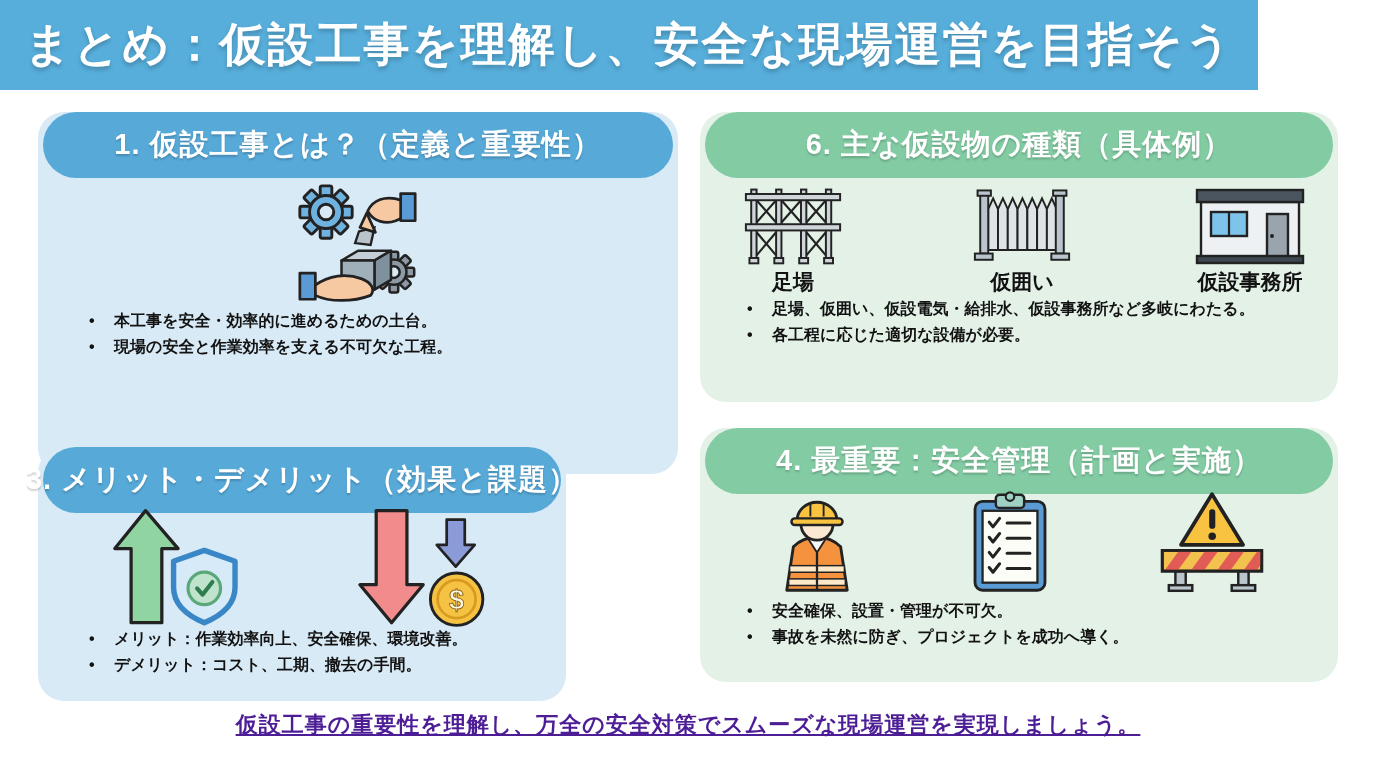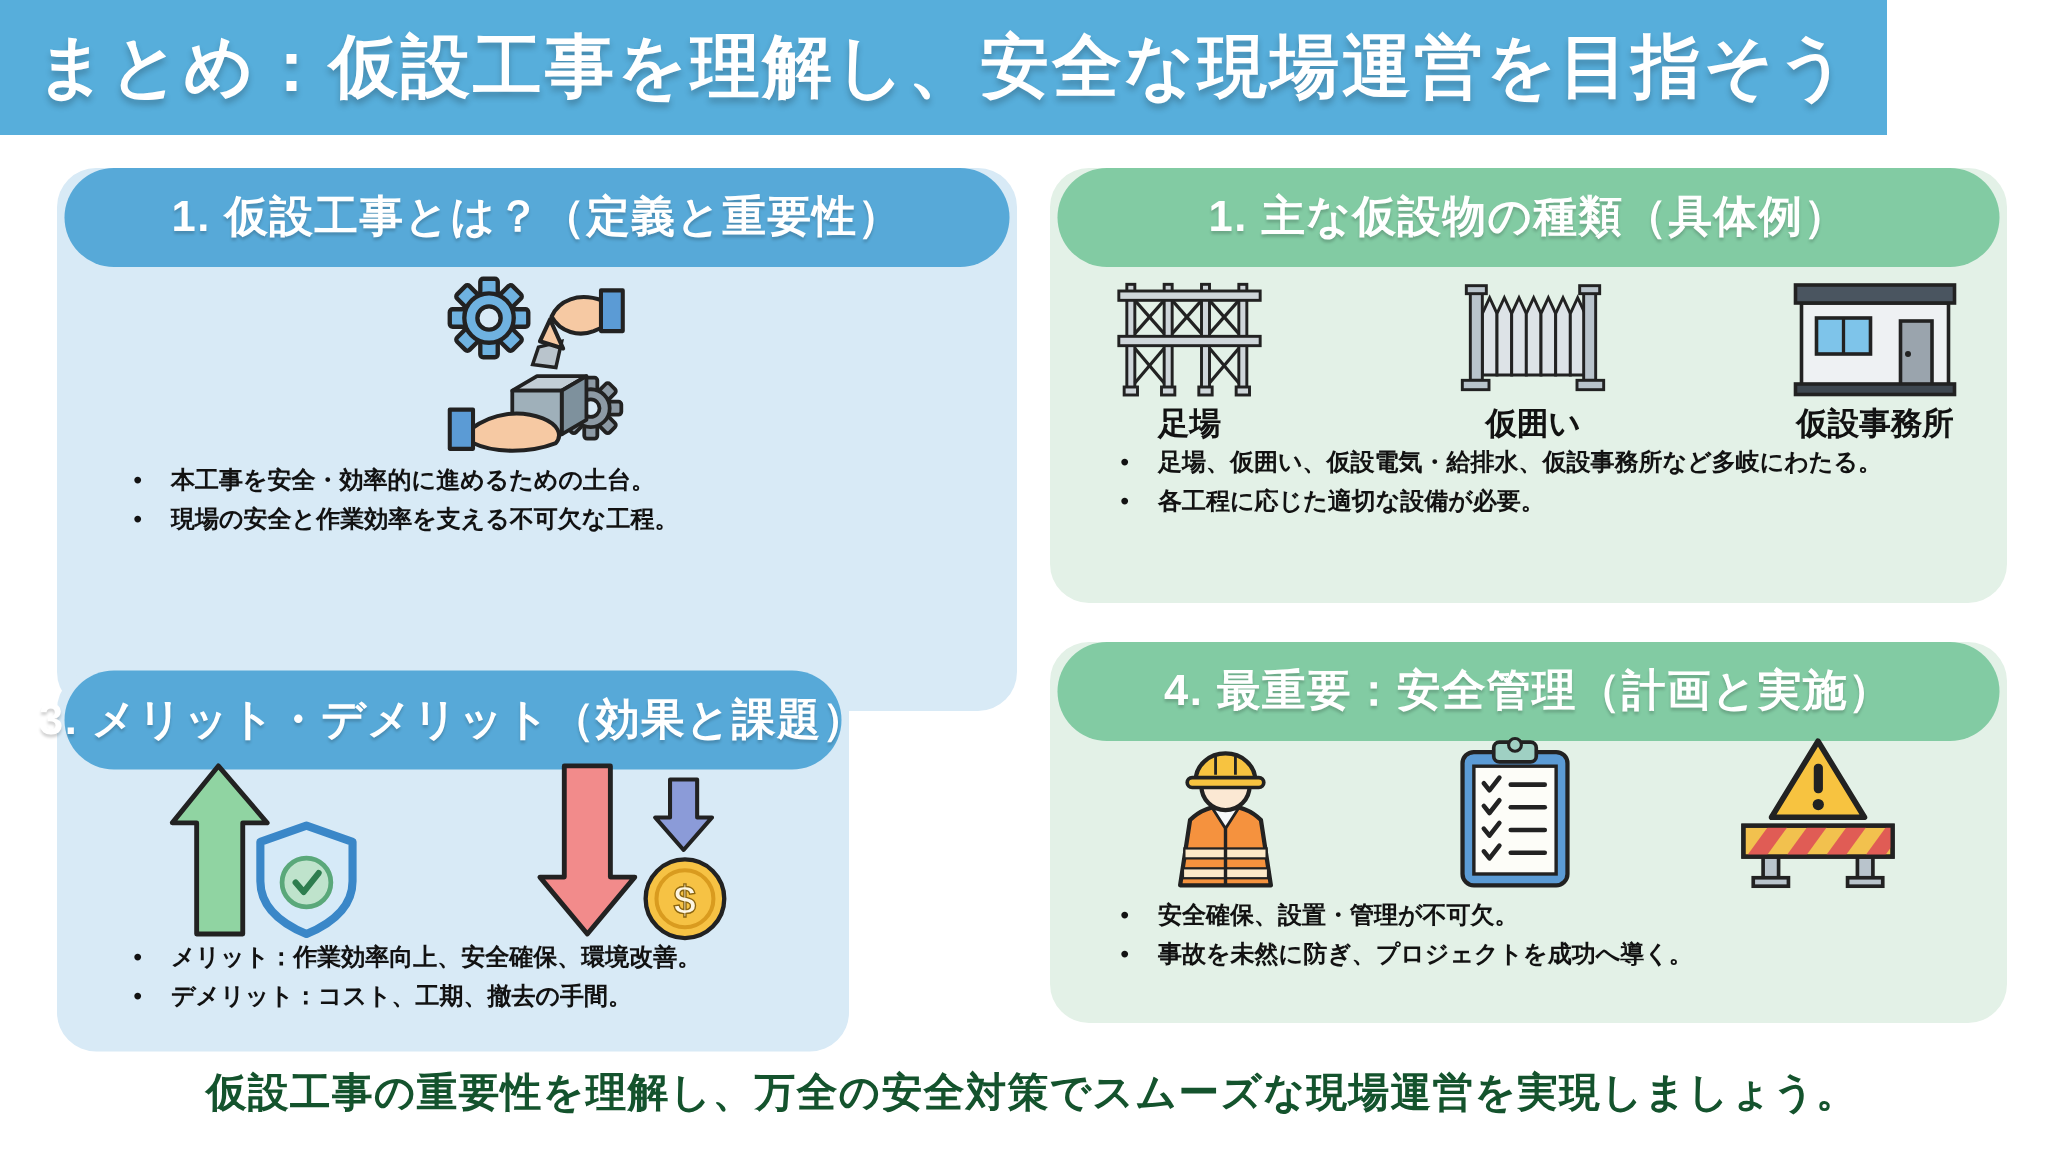--- a/index.html
+++ b/index.html
@@ -50,21 +50,21 @@
   .icon-item{display:flex;flex-direction:column;align-items:center;justify-content:flex-end;}
   .icon-item .lbl{font-size:21px;font-weight:bold;color:#121212;margin-top:2px;white-space:nowrap;}
   .merit-icons{position:absolute;top:60px;left:0;right:0;height:122px;
     display:flex;align-items:flex-start;justify-content:center;gap:96px;}
   .safety-icons{position:absolute;top:62px;left:0;right:0;height:110px;
     display:flex;align-items:flex-start;justify-content:center;gap:98px;}
   
   .footer{
     position:absolute;top:710px;left:0;width:1376px;text-align:center;
   }
-  .footer p{margin:0;color:#14532d;font-size:27px;font-weight:bold;letter-spacing:1px;white-space:nowrap;}
+  .footer p{margin:0;color:#4c1d95;font-size:22px;font-weight:bold;letter-spacing:1px;white-space:nowrap;text-decoration:underline;}
   svg{display:block;}
 </style>
 </head>
 <body>
 
 <header class="banner">
   <h1>まとめ：仮設工事を理解し、安全な現場運営を目指そう</h1>
 </header>
 
 <section class="card blue" id="card-definition">
@@ -122,21 +122,21 @@
       </g>
     </svg>
   </div>
   <ul class="bullets">
     <li><span>本工事を安全・効率的に進めるための土台。</span></li>
     <li><span>現場の安全と作業効率を支える不可欠な工程。</span></li>
   </ul>
 </section>
 
 <section class="card green" id="card-types">
-  <div class="card-header">1. 主な仮設物の種類（具体例）</div>
+  <div class="card-header">6. 主な仮設物の種類（具体例）</div>
   <div class="icon-strip">
 
     <div class="icon-item">
       <span>
         <svg width="118" height="80" viewBox="0 0 110 90">
           <g stroke="#222" stroke-width="2.2" fill="#cfd6da">
             <rect x="8" y="4" width="6" height="78"></rect>
               <rect x="36" y="4" width="6" height="78"></rect>
             <rect x="64" y="4" width="6" height="78"></rect>
               <rect x="92" y="4" width="6" height="78"></rect>

